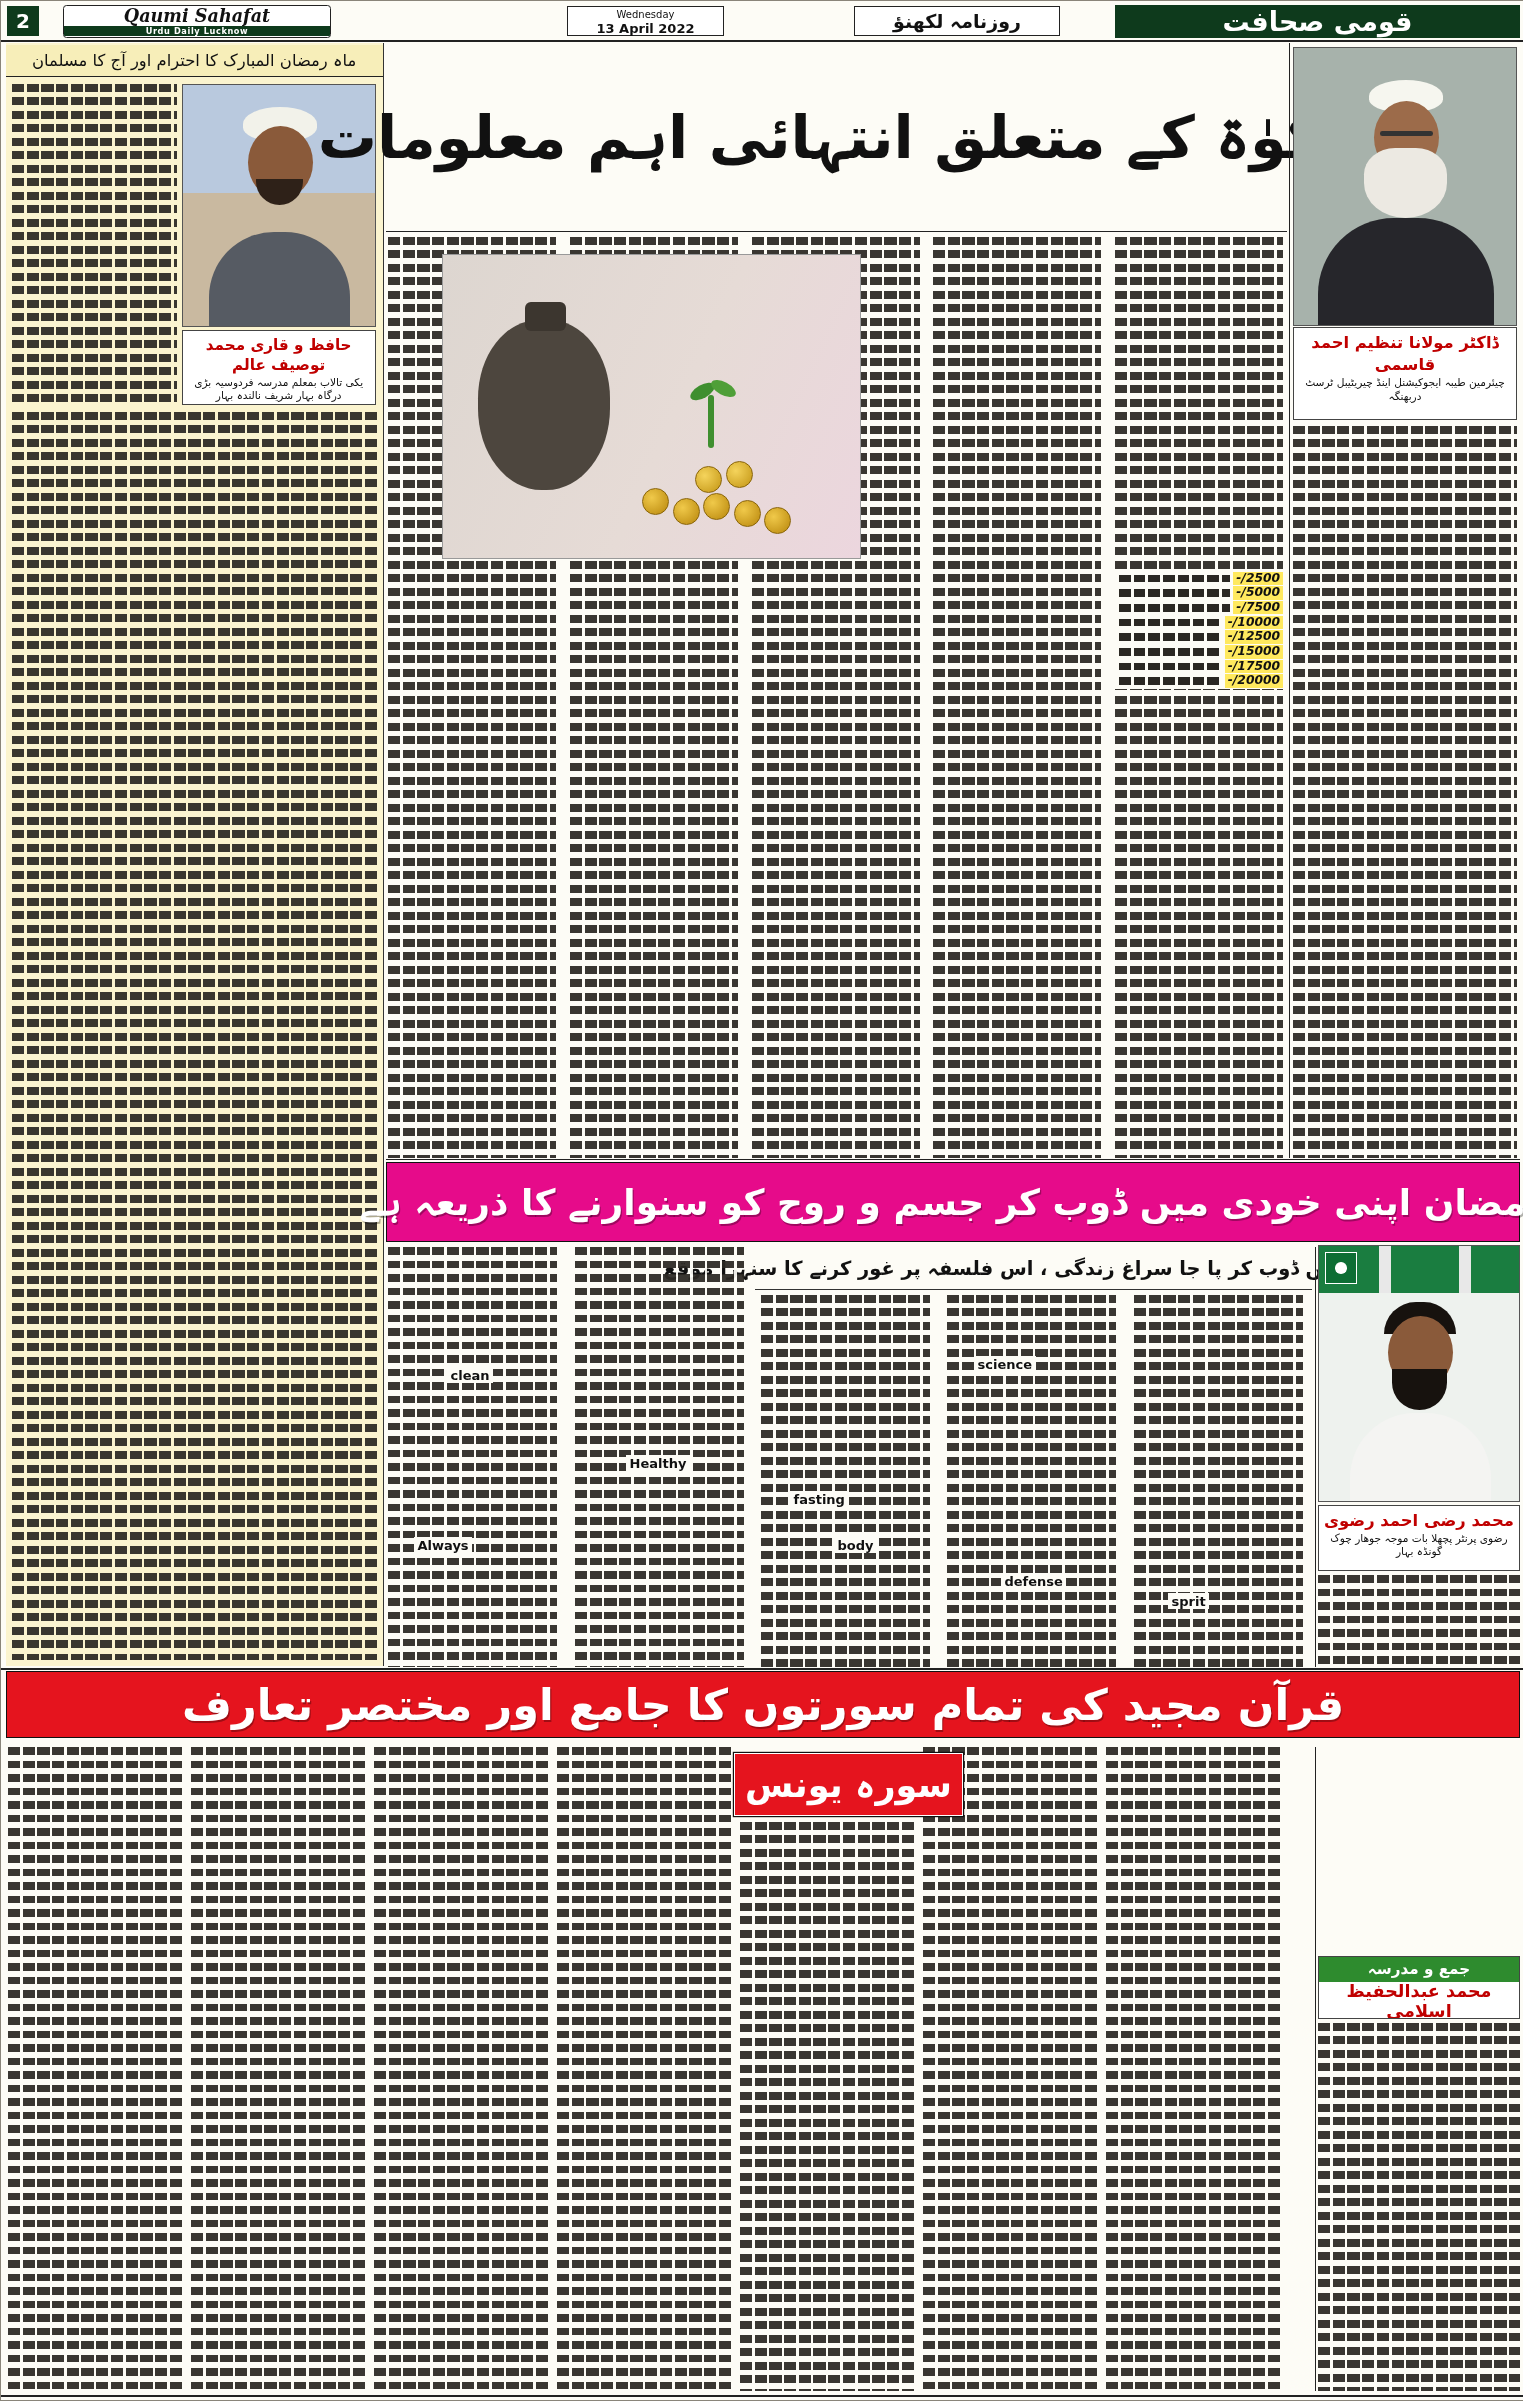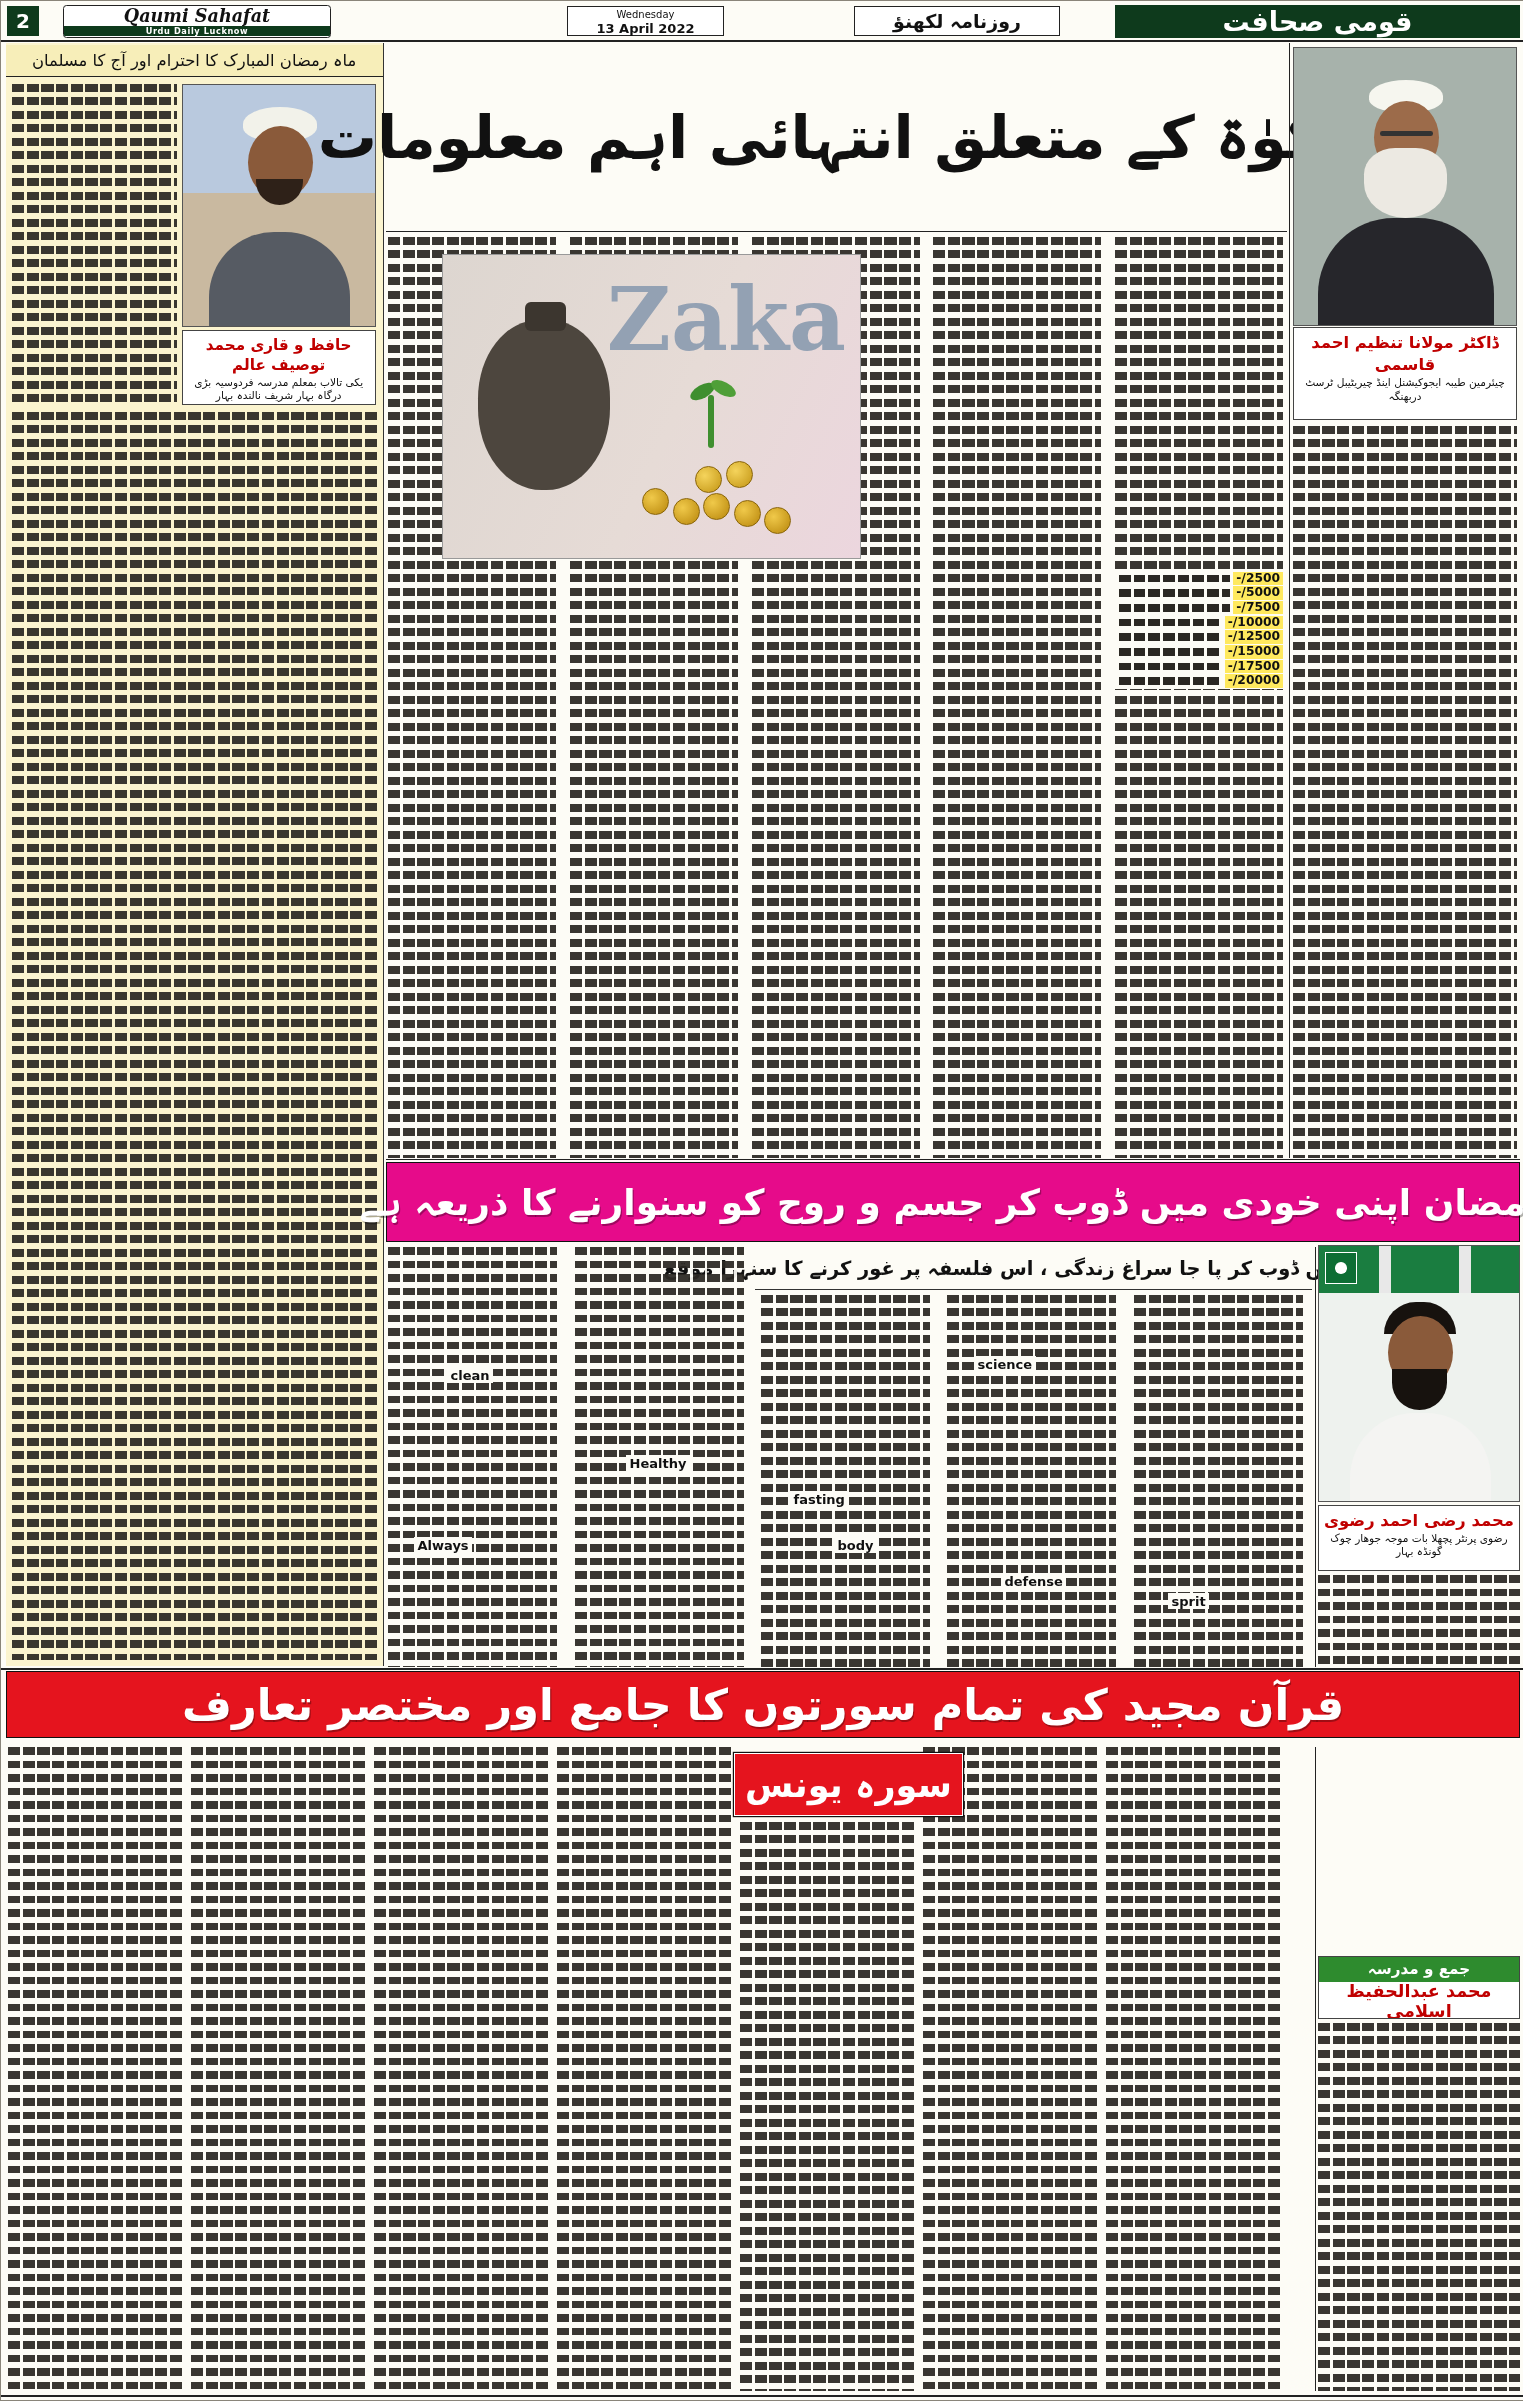--- a/index.html
+++ b/index.html
@@ -18,21 +18,21 @@
     repeating-linear-gradient(90deg, rgba(0,0,0,0) 0 12.3px, #fdfcf6 12.3px 14.7px),
     repeating-linear-gradient(180deg, #2b2823 0 7.6px, rgba(0,0,0,0) 7.6px 13.5px);}
   .gk-y{background-image:
     repeating-linear-gradient(90deg, rgba(0,0,0,0) 0 12.3px, #fbf4cf 12.3px 14.7px),
     repeating-linear-gradient(180deg, #2b2823 0 7.6px, rgba(0,0,0,0) 7.6px 13.5px);}
   .rule{background:#222;}
   .cap{background:#fff;border:0.6px solid #444;text-align:center;padding:3.5px 3.5px;direction:rtl;}
   .cap-name{color:#c00000;font-weight:bold;font-size:16.4px;line-height:1.35;}
   .cap-detail{font-size:10.6px;line-height:1.3;color:#111;}
   .amount-row{display:flex;align-items:center;height:14.7px;direction:rtl;}
-  .amount-val{background:#ffe95e;font-weight:bold;font-size:12.3px;padding:0 2.9px;color:#111;line-height:13.5px;}
+  .amount-val{background:#ffe95e;font-weight:bold;font-size:12.3px;padding:0 2.9px;color:#111;line-height:13.5px;font-style:italic;}
   .amount-fill{flex:1;height:7.6px;margin:0 3.5px;background-image:repeating-linear-gradient(90deg,#2b2823 0 11.7px,rgba(0,0,0,0) 11.7px 14.7px);}
   .eng-term{position:absolute;background:#fdfcf6;font-weight:bold;font-size:13px;padding:0.6px 3.5px;color:#111;z-index:4;}
   .photo{position:absolute;border:0.6px solid #555;overflow:hidden;}
   .banner-text{color:#fff;font-weight:bold;text-shadow:1.2px 1.8px 0 rgba(0,0,0,.3);white-space:nowrap;}
 </style>
 </head>
 <body>
 
 <div class="page">
 
@@ -68,21 +68,20 @@
       <div class="cap-detail">یکی تالاب بمعلم مدرسہ فردوسیہ بڑی درگاہ بہار شریف نالندہ بہار</div>
     </div>
 
     <div class="gk gk-y" style="position:absolute;left:5.9px;top:41px;width:165px;height:321px;"></div>
     <div class="gk gk-y" style="position:absolute;left:5.9px;top:369px;width:366px;height:1248px;"></div>
   </div>
 
   <div class="abs center rtl" style="left:385px;top:42px;width:901px;height:189px;border-bottom:1.2px solid #222;font-weight:bold;font-size:59px;white-space:nowrap;">زکوٰۃ کے متعلق انتہائی اہم معلومات</div>
 
   <div class="abs" style="left:441px;top:253px;width:419px;height:305px;background:linear-gradient(115deg,#ddd6d0 0%,#e6dbd6 55%,#ecd6de 100%);border:0.6px solid #999;z-index:3;overflow:hidden;">
-    <div style="position:absolute;right:14px;top:11.7px;font-family:'DejaVu Serif',serif;font-weight:bold;font-size:88px;color:#93a1b3;">Zaka</div>
     <div style="position:absolute;left:35px;top:65px;width:132px;height:170px;background:#4d463e;border-radius:46% 46% 48% 48%;"></div>
     <div style="position:absolute;left:82px;top:47px;width:41px;height:29px;background:#3c362f;border-radius:5.9px;"></div>
     <div style="position:absolute;left:265px;top:140px;width:5.9px;height:53px;background:#3f8f2f;border-radius:2.9px;"></div>
     <div style="position:absolute;left:246px;top:130px;width:27px;height:13px;background:#3f8f2f;border-radius:50%;transform:rotate(-30deg);"></div>
     <div style="position:absolute;left:267px;top:127px;width:27px;height:13px;background:#4f9f38;border-radius:50%;transform:rotate(28deg);"></div>
     <div style="position:absolute;left:199px;top:233px;width:27px;height:27px;background:radial-gradient(circle at 35% 35%,#f0c94a,#b8860b);border-radius:50%;border:1.2px solid #8a6508;"></div>
     <div style="position:absolute;left:230px;top:243px;width:27px;height:27px;background:radial-gradient(circle at 35% 35%,#f0c94a,#b8860b);border-radius:50%;border:1.2px solid #8a6508;"></div>
     <div style="position:absolute;left:260px;top:238px;width:27px;height:27px;background:radial-gradient(circle at 35% 35%,#f0c94a,#b8860b);border-radius:50%;border:1.2px solid #8a6508;"></div>
     <div style="position:absolute;left:291px;top:245px;width:27px;height:27px;background:radial-gradient(circle at 35% 35%,#f0c94a,#b8860b);border-radius:50%;border:1.2px solid #8a6508;"></div>
     <div style="position:absolute;left:252px;top:211px;width:27px;height:27px;background:radial-gradient(circle at 35% 35%,#f5d45c,#c29413);border-radius:50%;border:1.2px solid #8a6508;"></div>

